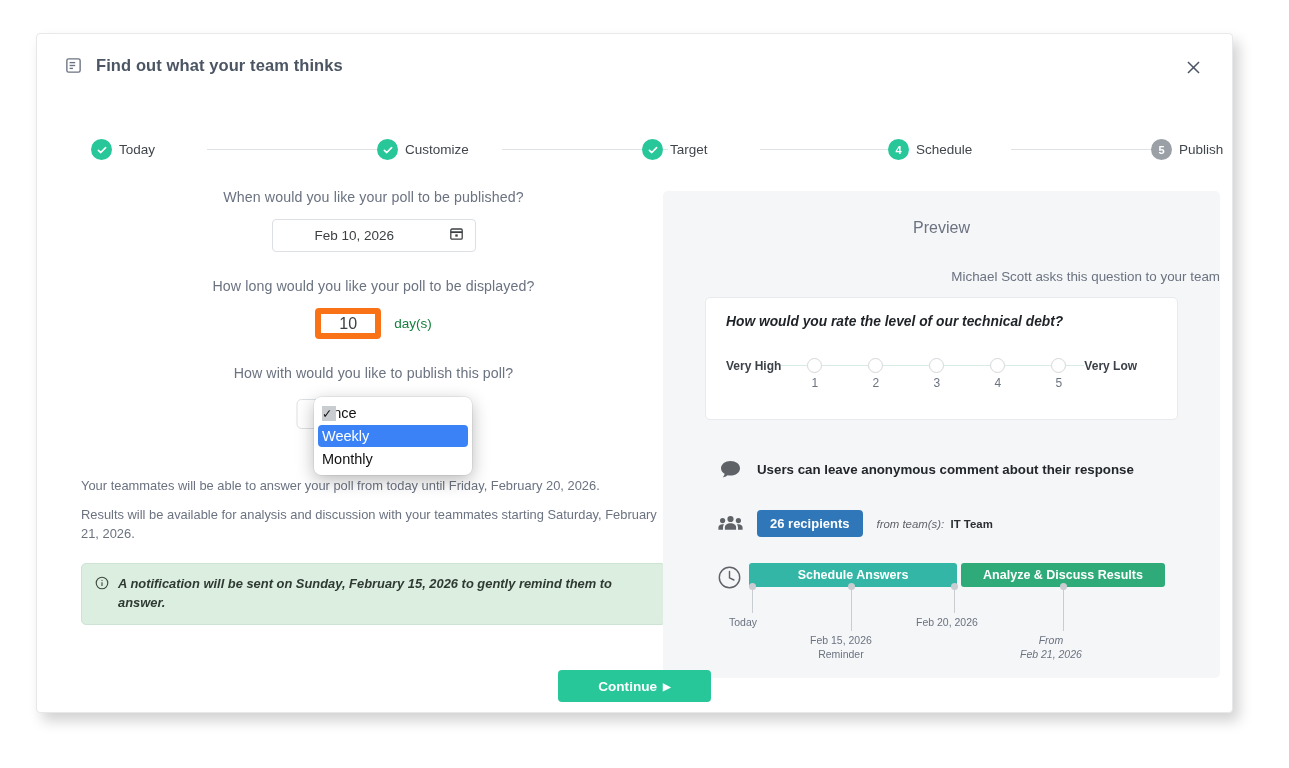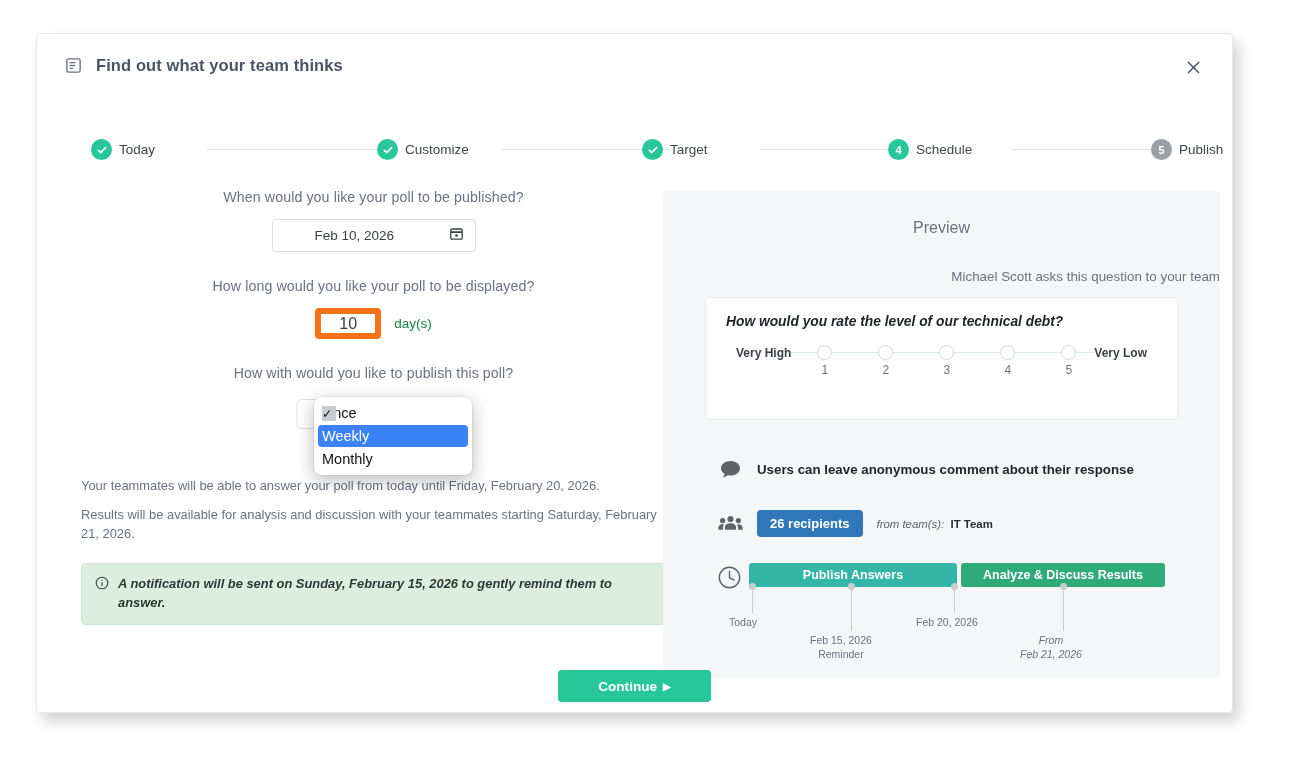--- a/index.html
+++ b/index.html
@@ -161,21 +161,21 @@
   }
   .q-card {
     margin: 13px 42px 0 42px; height: 123px;
     background:#fff; border: 1px solid #e8eaed; border-radius: 5px;
     padding: 16px 20px;
   }
   .q-card-title {
     font-size: 13.8px; font-weight: bold; font-style: italic; color:#1f2328;
   }
   .scale {
-    margin-top: 16px; display:flex; align-items: center; justify-content:center;
+    margin-top: 29px; display:flex; align-items: center; 
   }
   .scale-end { font-size: 12px; font-weight: bold; color:#3c4148; white-space:nowrap; }
   .scale-track { position: relative; display:flex; align-items:center; }
   .scale-seg { width: 46px; height: 1px; background: #d9ebe5; }
   .dot {
     width: 15px; height: 15px; border-radius: 50%;
     border: 1.4px solid #d4d7db; background:#fff; position: relative;
     cursor: pointer;
   }
   .dot span {
@@ -419,21 +419,21 @@
         </div>
 
         <div class="timeline">
           <span class="tl-clock">
             <svg width="25" height="25" viewBox="0 0 26 26" fill="none" stroke="#5f6368" stroke-width="1.5">
               <circle cx="13" cy="13" r="10.6"></circle>
               <polyline points="13,6.8 13,13.4 17.6,15.6" stroke-linecap="round" stroke-linejoin="round"></polyline>
             </svg>
           </span>
 
-          <div class="bar collect">Publish Answers</div>
+          <div class="bar collect">Schedule Answers</div>
           <div class="bar analyze">Analyze &amp; Discuss Results</div>
 
           <div class="tick" style="left:89px;top:28px;height:26px;">
               <span class="knob"></span>
             </div>
           <div class="tick" style="left:188px;top:28px;height:44px;">
               <span class="knob"></span>
             </div>
           <div class="tick" style="left:291px;top:28px;height:26px;">
               <span class="knob"></span>

